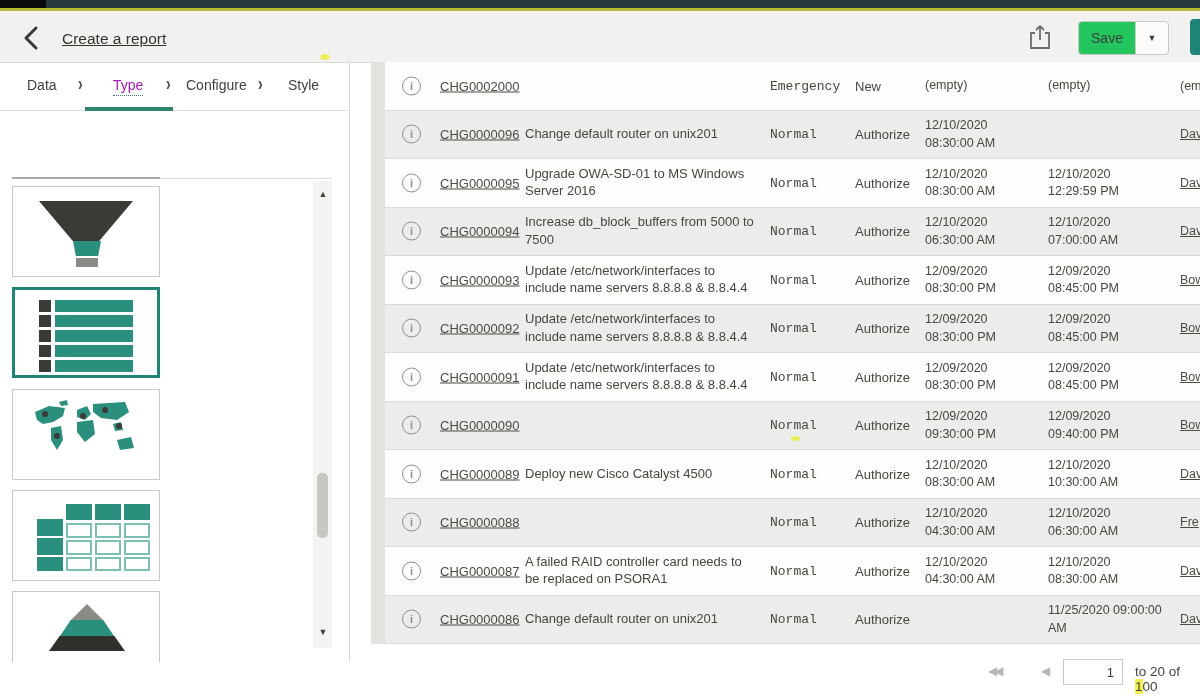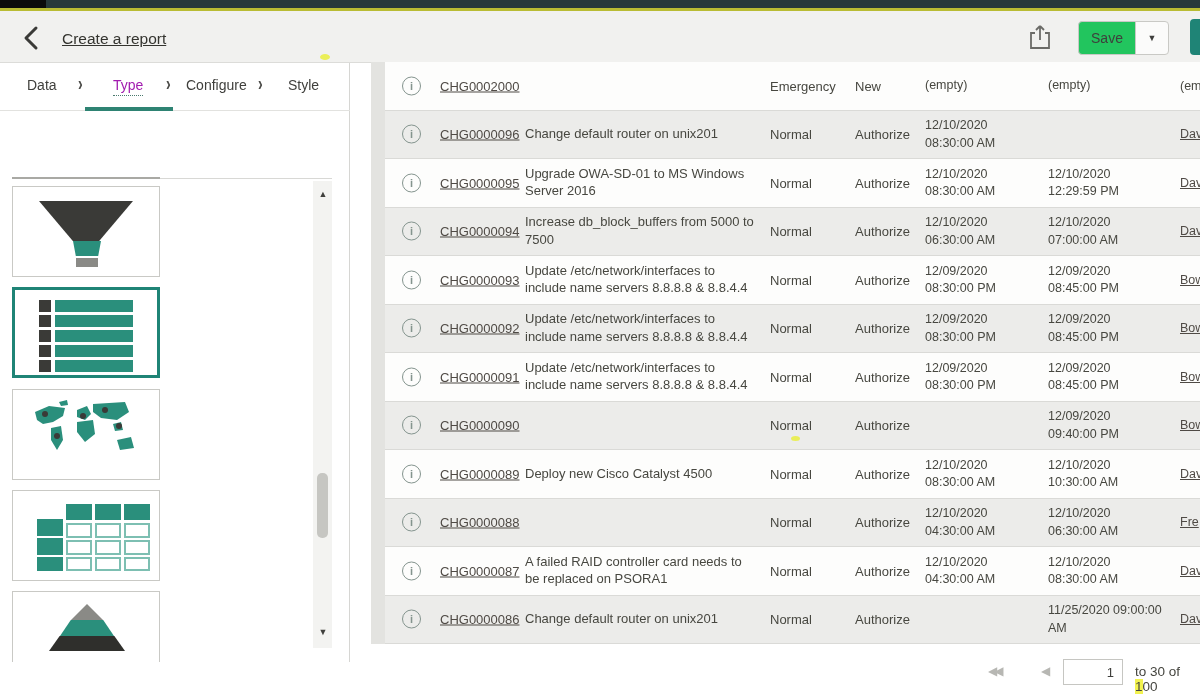--- a/index.html
+++ b/index.html
@@ -65,21 +65,21 @@
   
   .content { position:absolute; left:351px; top:63px; width:849px; height:637px; background:#fff; }
   .table-scroll { position:absolute; left:20px; top:-1px; width:14px; height:582px; background:#e3e3e0; }
   .table-body { position:absolute; left:34px; top:-1px; width:815px; }
   .trow { position:relative; width:815px; height:48.5px; border-bottom:1px solid #dadad7; background:#fdfdfc; }
   .trow.alt { background:#ececea; }
   .cell { position:absolute; top:50%; transform:translateY(-50%); font-size:13px; color:#474740; }
   .info { left:17px; width:19px; height:19px; border:1.6px solid #84948e; border-radius:50%; color:#84948e; font-size:11px; font-weight:bold; text-align:center; line-height:16px; }
   .num { left:55px; width:82px; color:#4f4a45; text-decoration:underline; font-size:13px; }
   .desc { left:140px; width:233px; font-size:13px; line-height:1.35; }
-  .pri { left:385px; width:75px; }
+  .pri { left:385px; width:75px;font-family:Liberation Mono, monospace; }
   .state { left:470px; width:70px; }
   .start, .end { width:114px; font-size:12.5px; line-height:1.4; }
   .start { left:540px; }
   .end { left:663px; }
   .assignee { left:795px; width:60px; color:#4f4a45; text-decoration:underline; font-size:12.5px; white-space:nowrap; }
   .assignee.noline { text-decoration:none; color:#474740; }
 
   
   .pagination { position:absolute; left:351px; top:655px; width:849px; height:36px; background:#fff; }
   .pg-first { position:absolute; left:637px; top:9px; font-size:12px; color:#b7b7b3; letter-spacing:-3px; }
@@ -293,20 +293,21 @@
       <div class="cell state">Authorize</div>
       <div class="cell start">12/09/2020 08:30:00 PM</div>
       <div class="cell end">12/09/2020 08:45:00 PM</div>
       <a class="cell assignee">Bow</a>
     </div>
         <div class="trow alt">
       <span class="cell info">i</span>
       <a class="cell num">CHG0000090</a>
       <div class="cell pri">Normal</div>
       <div class="cell state">Authorize</div>
+      <div class="cell start">12/09/2020 09:30:00 PM</div>
       <div class="cell end">12/09/2020 09:40:00 PM</div>
       <a class="cell assignee">Bow</a>
     </div>
         <div class="trow">
       <span class="cell info">i</span>
       <a class="cell num">CHG0000089</a>
       <div class="cell desc">Deploy new Cisco Catalyst 4500</div>
       <div class="cell pri">Normal</div>
       <div class="cell state">Authorize</div>
       <div class="cell start">12/10/2020 08:30:00 AM</div>
@@ -342,16 +343,16 @@
       <a class="cell assignee">Dav</a>
     </div>
       </div>
     <div class="art-dot" style="left:440px; top:373px; width:9px; height:5px;"></div>
   </div>
 
   <div class="pagination">
     <span class="pg-first">◀◀</span>
     <span class="pg-prev">◀</span>
     <input class="pg-input" value="1" style="">
-    <span class="pg-text"><span>to 30 of </span><span class="pg-hl">1</span><span>00</span></span>
+    <span class="pg-text"><span>to 20 of </span><span class="pg-hl">1</span><span>00</span></span>
   </div>
 
 </div>
 
 </body></html>

